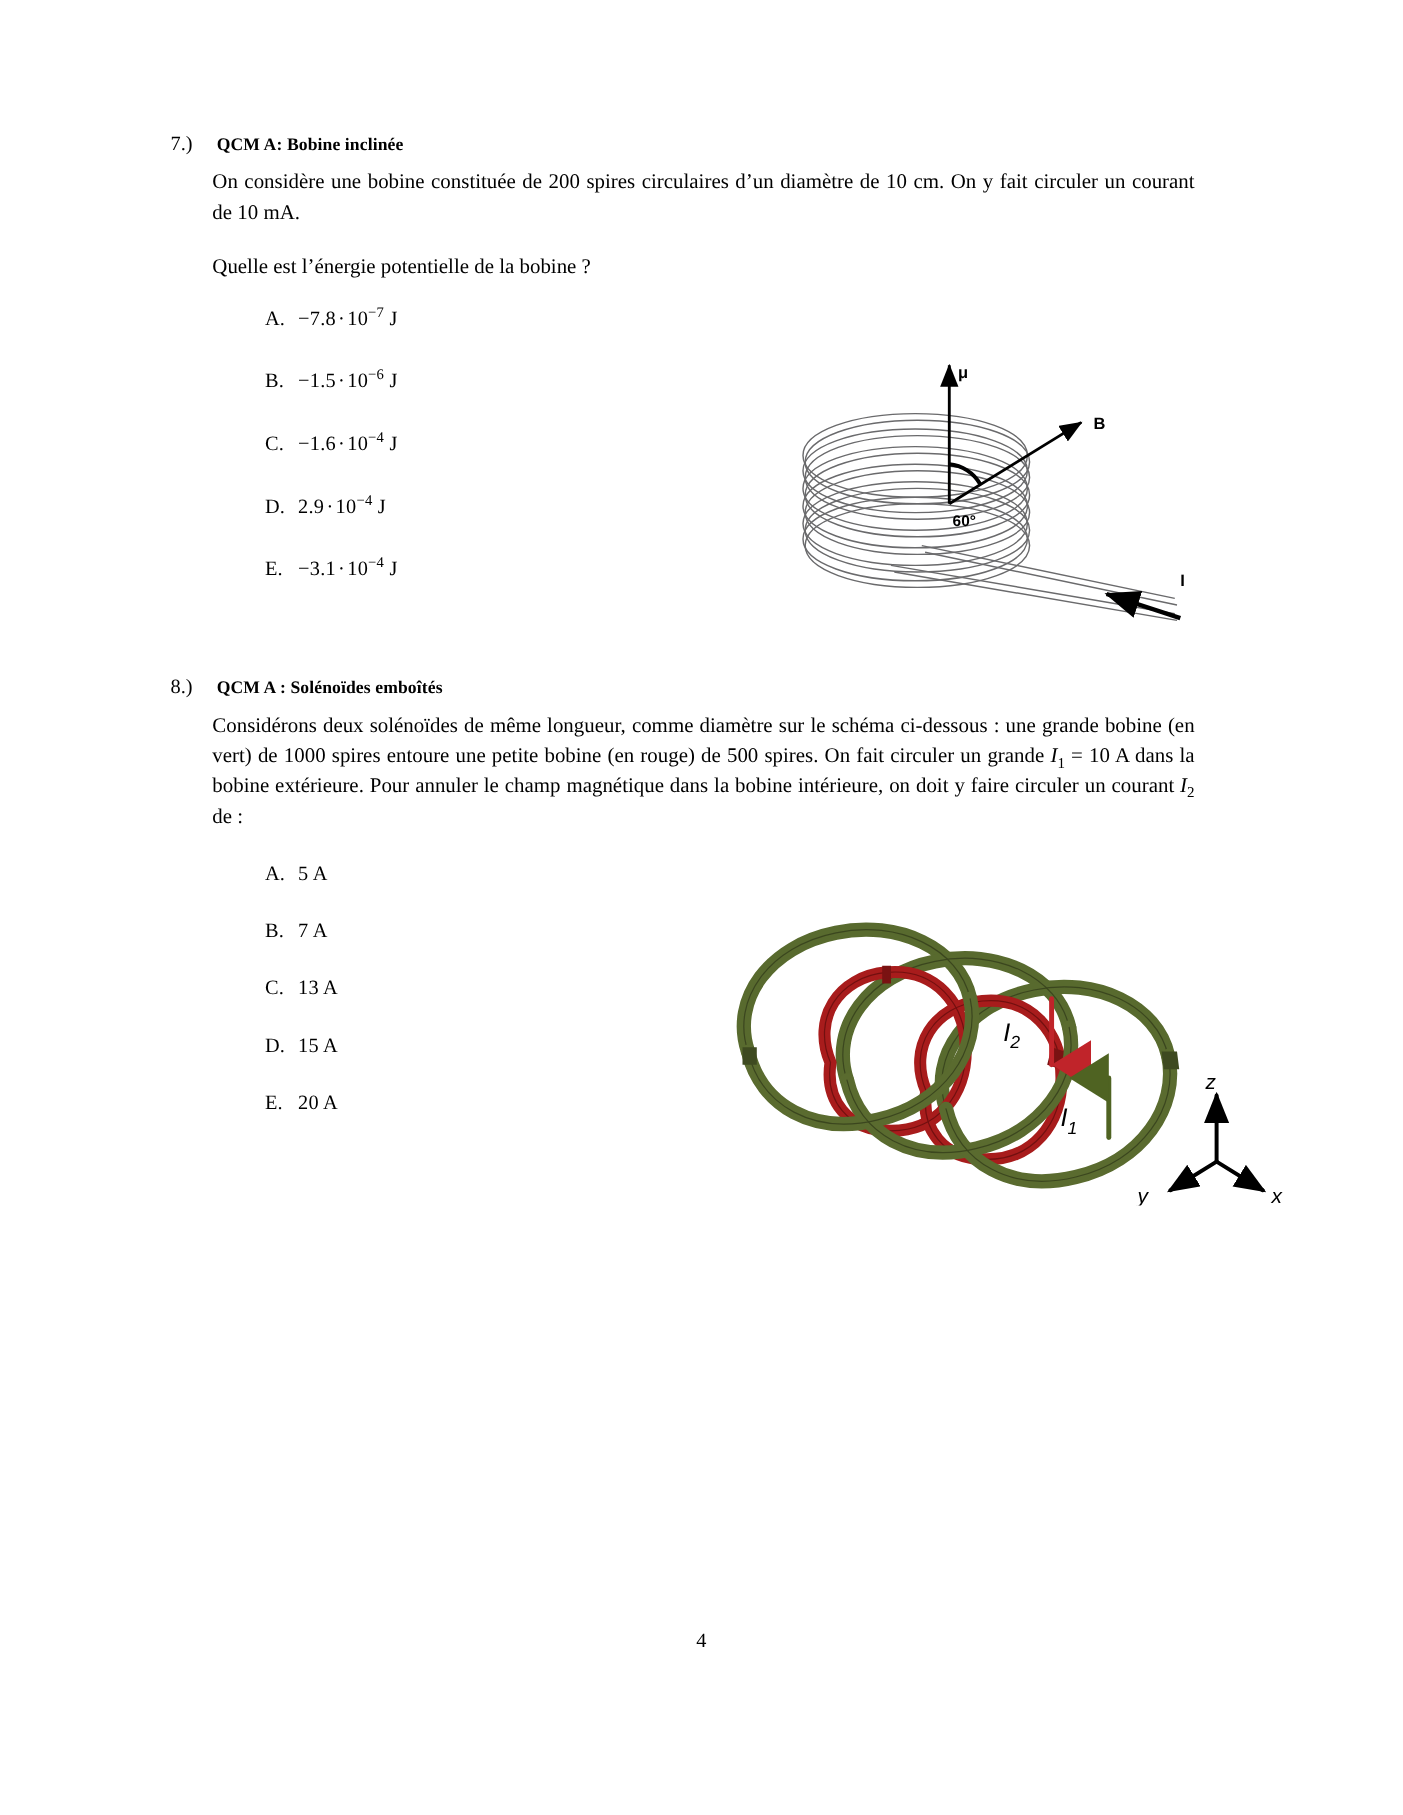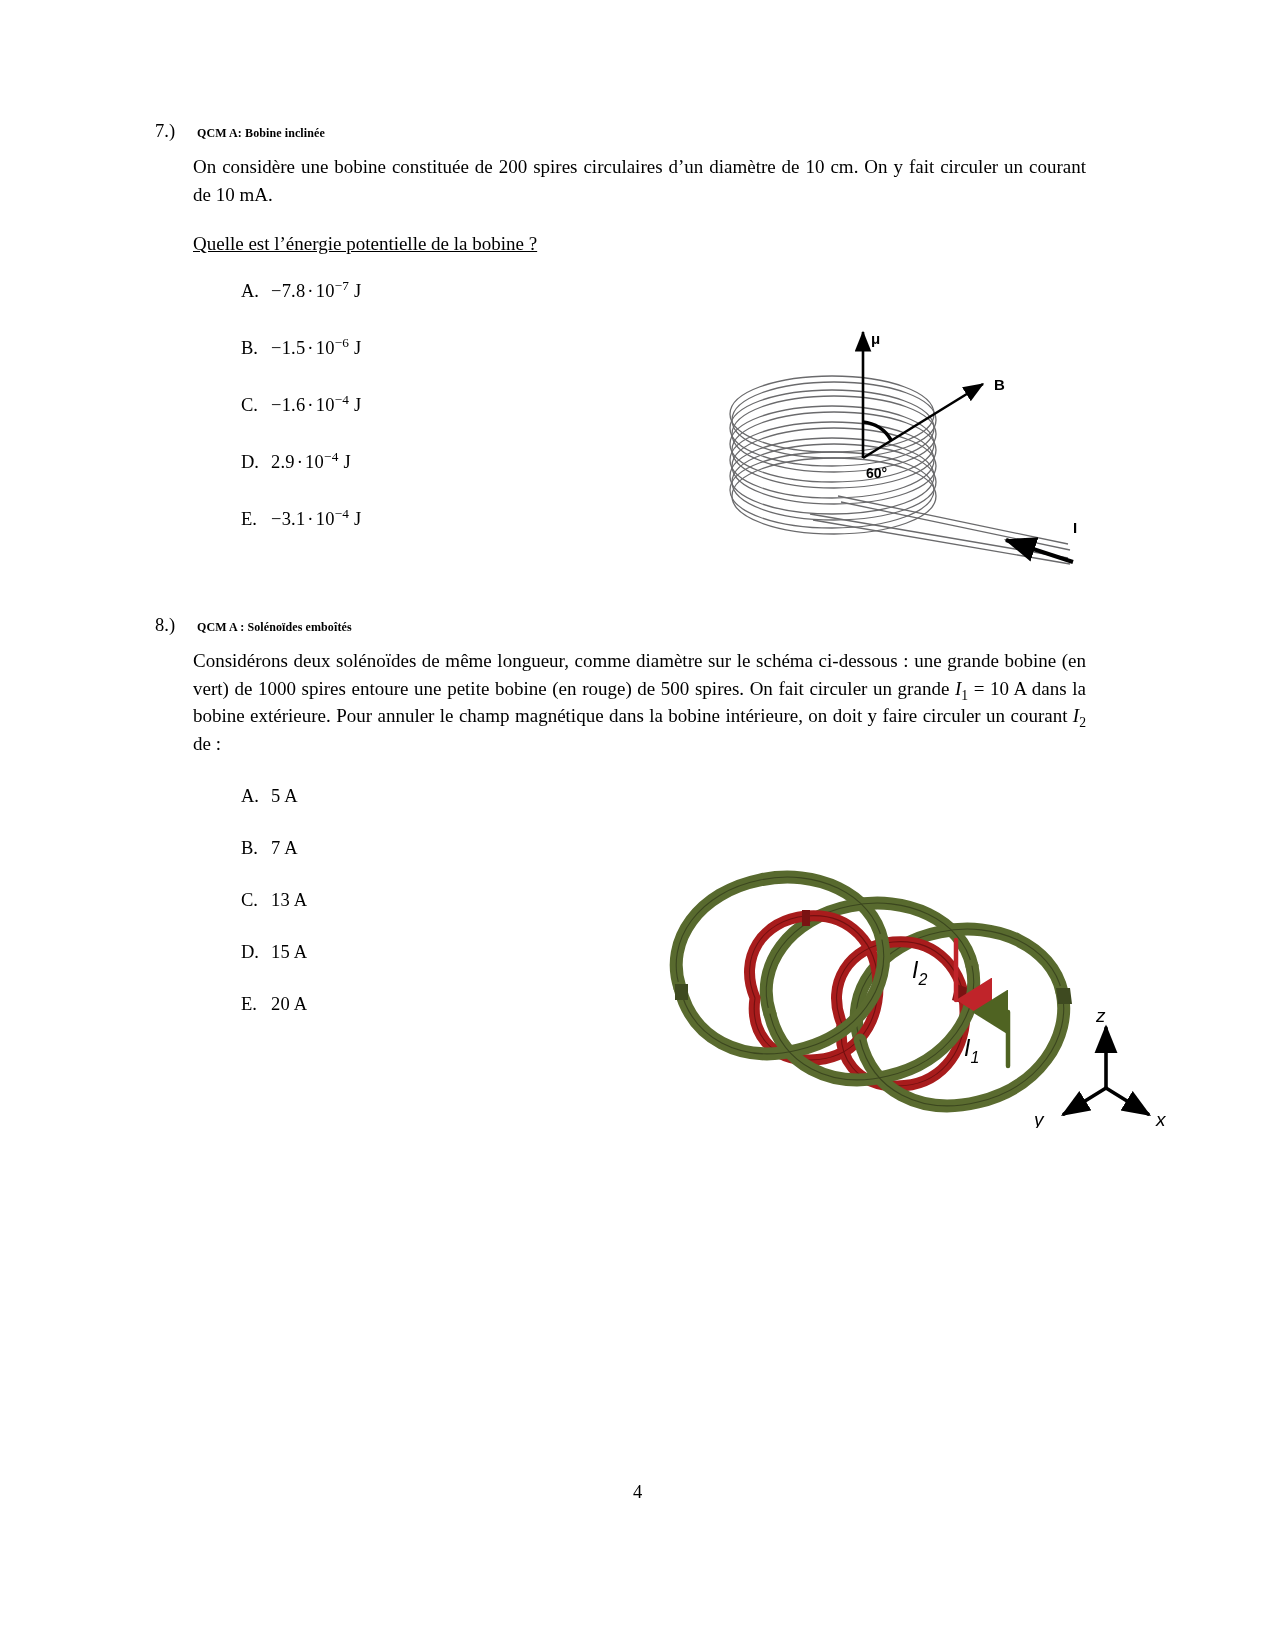--- a/index.html
+++ b/index.html
@@ -34,38 +34,38 @@
     align-items: baseline;
   }
   .qnum {
     width: 42px;
     flex: 0 0 42px;
     font-size: 18.5px;
     line-height: 26px;
   }
   .qtitle {
     font-weight: bold;
-    font-size: 12px;
+    font-size: 16px;
     line-height: 26px;
     letter-spacing: 0.1px;
   }
 
   .qbody {
     margin-left: 38px;
     width: 893px;
   }
   .para {
     font-size: 19px;
     line-height: 27.5px;
     text-align: justify;
     margin: 9px 0 0 0;
     hyphens: none;
   }
   .para.first { margin-top: 7px; }
-  .para.spaced { margin-top: 22px; text-decoration: underline; }
+  .para.spaced { margin-top: 22px; }
 
   
   .para.narrow { width: 893px; }
 
   
   .options {
     margin-left: 48px;
     margin-top: 20px;
   }
   .options.loose .opt { margin-bottom: 31px; }
@@ -95,21 +95,21 @@
     vertical-align: sub;
     line-height: 0;
   }
   .cdot { padding: 0 2px; }
 
   
   .figure {
     position: absolute;
   }
   #fig-coil { left: 718px; top: 318px; width: 380px; height: 270px; }
-  #fig-solenoids { left: 620px; top: 788px; width: 560px; height: 340px; }
+  #fig-solenoids { left: 620px; top: 756px; width: 560px; height: 340px; }
 
   
   .page-number {
     position: absolute;
     top: 1482px;
     left: 0;
     width: 1275px;
     text-align: center;
     font-size: 18.5px;
   }

